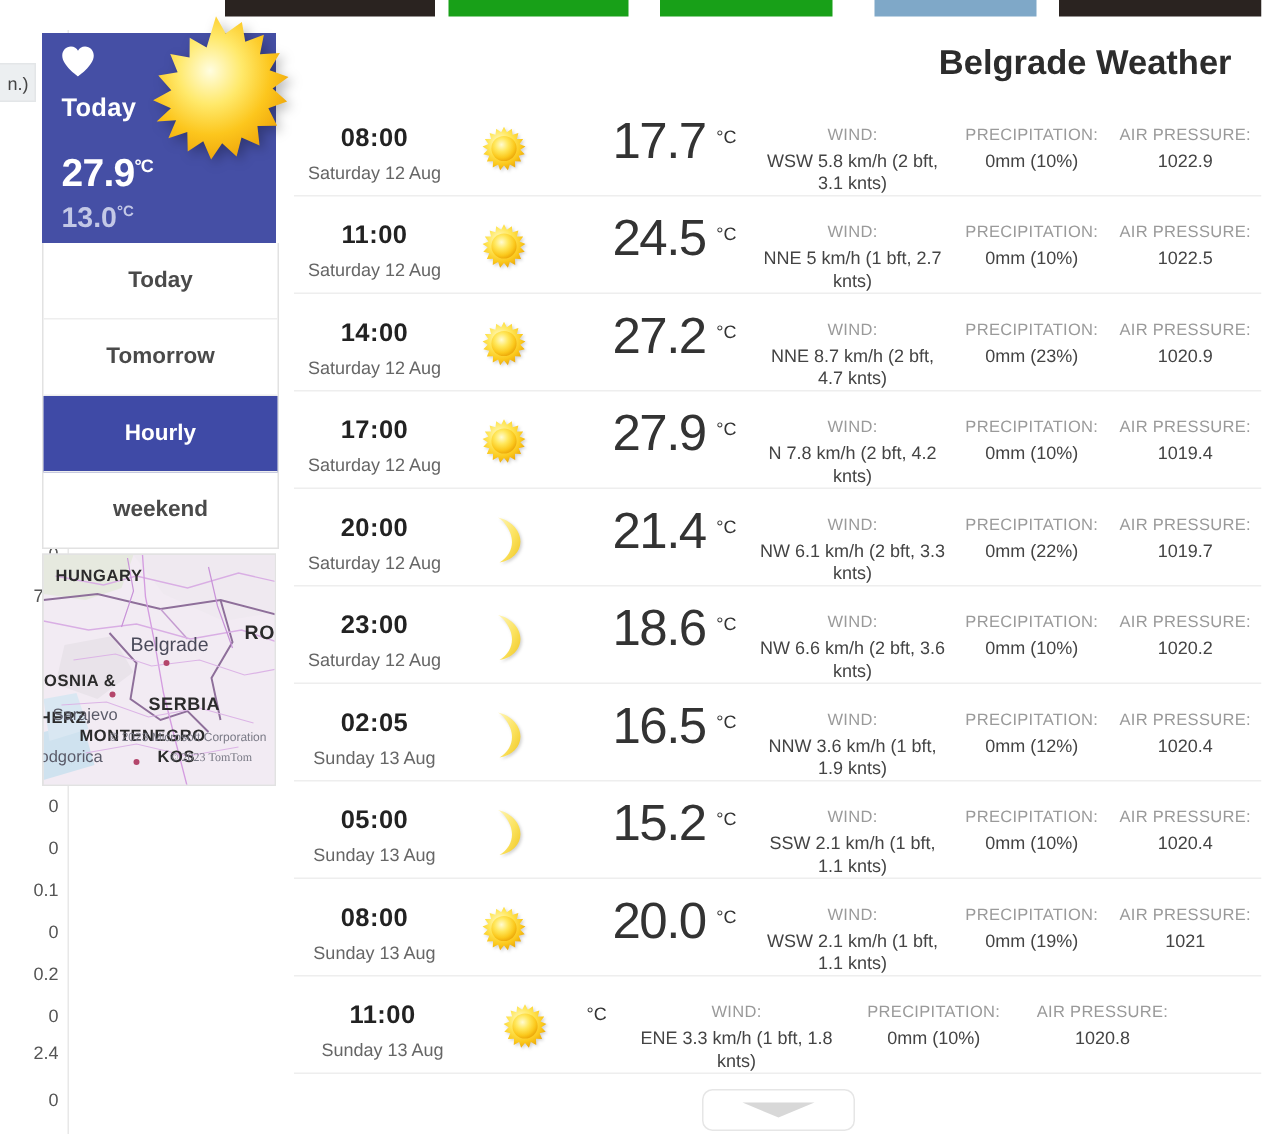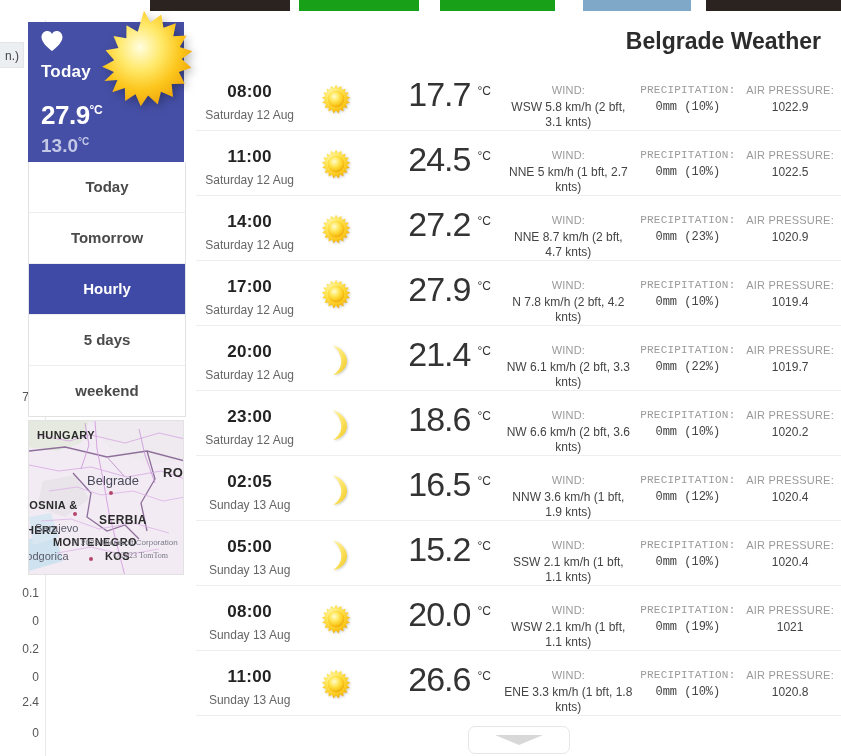--- a/index.html
+++ b/index.html
@@ -101,21 +101,21 @@
   .c-icon svg { filter: drop-shadow(1px 1px 1px rgba(0,0,0,.18)); }
 
   .c-temp { width:112px; text-align:right; padding-top:4px; padding-right:2px; }
   .c-temp .v { font-size:34px; color:#333; letter-spacing:-1px; }
   .c-unit { width:30px; padding-top:13px; font-size:12px; color:#333; padding-left:5px; box-sizing:border-box; }
 
   .c-wind { width:150px; text-align:center; padding-top:13px; }
   .c-wind .hd { font-size:11px; color:#9a9a9a; letter-spacing:.2px; }
   .c-wind .vl { font-size:12px; color:#444; margin-top:4px; line-height:15px; padding:0 4px; }
 
-  .c-prec { width:113px; text-align:center; padding-top:13px;font-family:Liberation Mono, monospace; }
+  .c-prec { width:113px; text-align:center; padding-top:13px; }
   .c-prec .hd { font-size:11px; color:#9a9a9a; letter-spacing:.2px; }
   .c-prec .vl { font-size:12px; color:#444; margin-top:4px; }
 
   .c-pres { width:112px; text-align:center; padding-top:13px; }
   .c-pres .hd { font-size:11px; color:#9a9a9a; letter-spacing:.2px; }
   .c-pres .vl { font-size:12px; color:#444; margin-top:4px; }
 
   .more-wrap { display:flex; justify-content:center; padding-top:10px; }
   .more-btn {
     width:100px; height:26px; border:1px solid #e6e6e6; border-radius:7px;
@@ -192,21 +192,20 @@
           </radialGradient>
         </defs>
         <path id="star-big" fill="url(#sunbig)" d="M60 2 L66.9 14.2 L78.5 6.1 L80.9 20.1 L94.2 15.2 L91.4 29.1 L105.6 28.3 L98.3 40.6 L111.8 45.3 L100.4 53.6 L110.8 62.9 L97.4 67.6 L103.7 80.2 L89.6 80.3 L91.1 94.3 L78.2 88.6 L74.7 102.2 L64.4 92.6 L56.5 104.3 L50.9 91.3 L39.8 98.6 L39.5 84.6 L26 89.1 L31.5 76.2 L17.6 77.2 L27.8 67.6 L15.1 62 L28.1 54.9 L18.8 44.3 L32.6 41.9 L27.3 28.9 L41.1 31.4 L41.2 17.4 L53.3 24.3 Z"></path>
       </svg>
     </div>
 
     <div class="nav" id="nav-list">
         <div class="nav-item">Today</div>
         <div class="nav-item">Tomorrow</div>
         <div class="nav-item active">Hourly</div>
-        <div class="nav-item">5 days</div>
         <div class="nav-item">weekend</div>
       </div>
 
     <div class="map-thumb">
       <svg width="156" height="155" viewBox="0 0 156 155">
         <rect x="0" y="0" width="156" height="155" fill="#f2ebf3"></rect>
         <path d="M0 0 L60 0 L52 22 L28 30 L0 26 Z" fill="#e6e9df"></path>
         <path d="M60 0 L156 0 L156 38 L120 44 L80 26 Z" fill="#efe9f0"></path>
         <path d="M0 118 L26 112 L34 140 L0 150 Z" fill="#cfe2ef"></path>
         <path d="M0 96 L22 92 L30 116 L4 124 Z" fill="#d9e7f2"></path>
@@ -558,21 +557,20 @@
                   <stop offset="0%" stop-color="#fffbd2"></stop>
                   <stop offset="42%" stop-color="#ffe75a"></stop>
                   <stop offset="80%" stop-color="#fbc81c"></stop>
                   <stop offset="100%" stop-color="#eeac0c"></stop>
                 </radialGradient>
               </defs>
               <path fill="url(#sg)" d="M15 0.5 L16.9 4.2 L20.2 1.8 L20.7 5.9 L24.6 4.6 L23.6 8.6 L27.8 8.6 L25.4 12 L29.3 13.6 L25.9 15.9 L28.8 18.8 L24.8 19.9 L26.4 23.7 L22.3 23.5 L22.5 27.6 L18.9 25.6 L17.6 29.5 L15 26.4 L12.4 29.5 L11.1 25.6 L7.5 27.6 L7.7 23.5 L3.6 23.7 L5.2 19.9 L1.2 18.8 L4.1 15.9 L0.7 13.6 L4.6 12 L2.2 8.6 L6.4 8.6 L5.4 4.6 L9.3 5.9 L9.8 1.8 L13.1 4.2 Z"></path>
               <circle cx="15" cy="15" r="8.4" fill="url(#sg)"></circle>
             </svg>
           </div>
-          <div class="c-temp"><span class="v">26.6</span></div>
           <div class="c-unit">°C</div>
           <div class="c-wind">
             <div class="hd">WIND:</div>
             <div class="vl">ENE 3.3 km/h (1 bft, 1.8 knts)</div>
           </div>
           <div class="c-prec">
             <div class="hd">PRECIPITATION:</div>
             <div class="vl">0mm (10%)</div>
           </div>
           <div class="c-pres">

